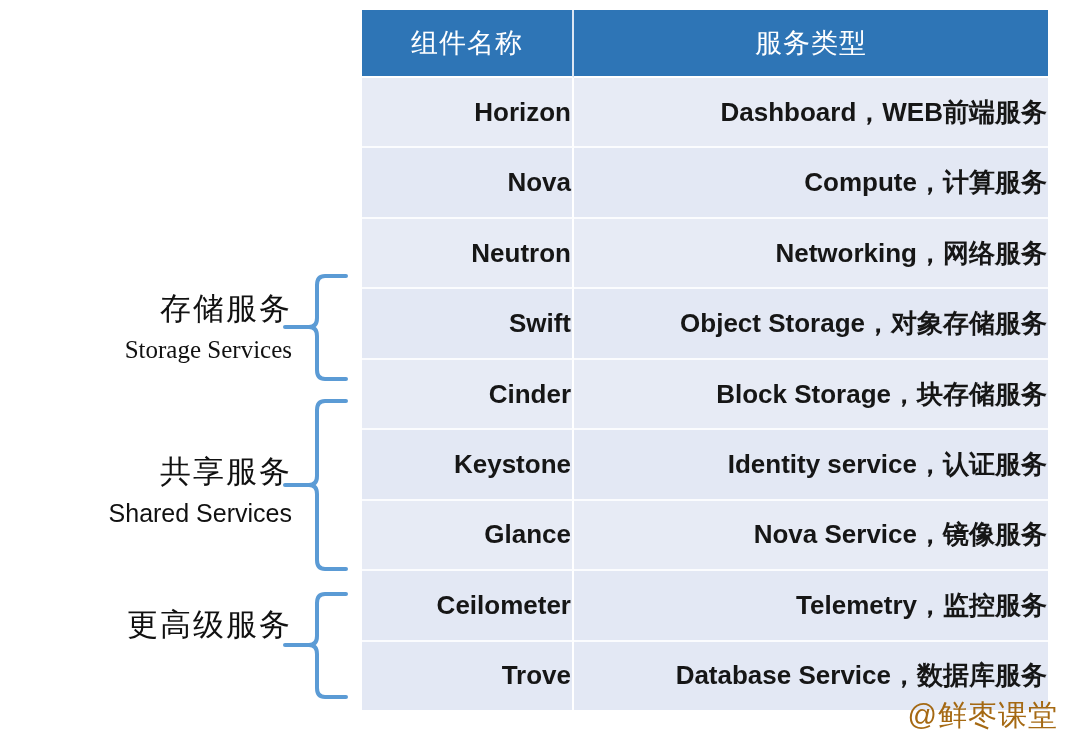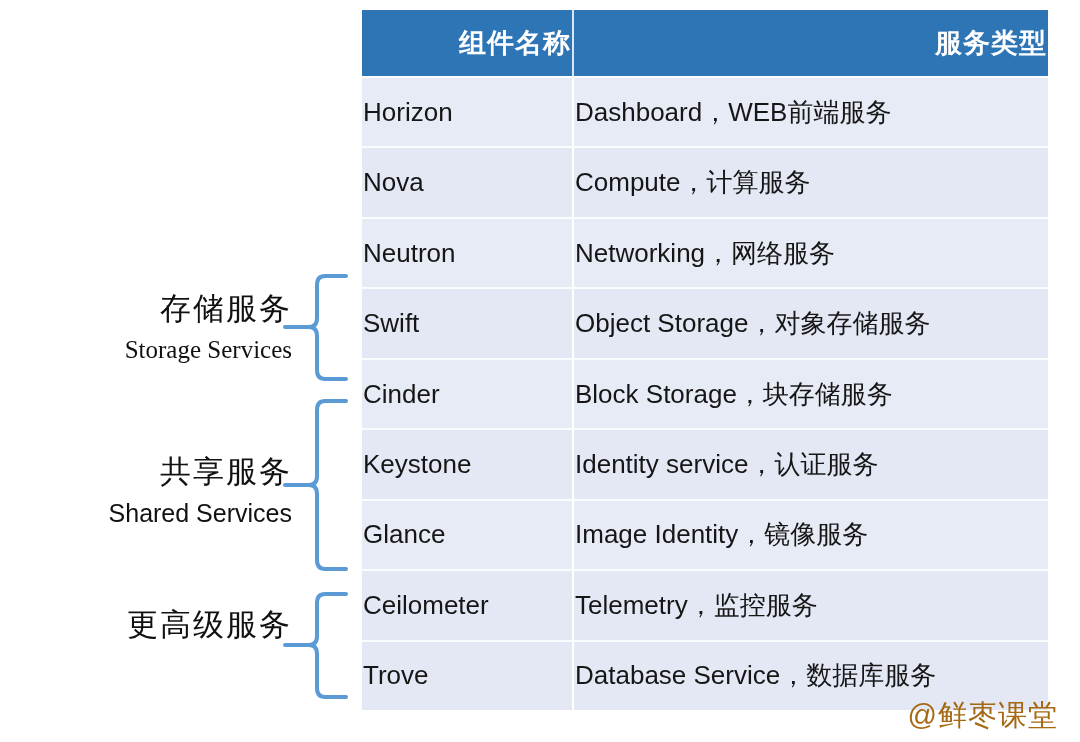--- a/index.html
+++ b/index.html
@@ -30,41 +30,41 @@
     border-collapse: separate;
     border-spacing: 0;
     table-layout: fixed;
   }
   .tbl col.c-name { width: 212px; }
   .tbl col.c-type { width: 474px; }
 
   .tbl th {
     background: #2e75b6;
     color: #ffffff;
-    font-weight: 700;
+    font-weight: 400;
     font-size: 27px;
     height: 64px;
-    text-align: right;
+    text-align: center;
     vertical-align: middle;
     border-right: 2px solid #dce6f3;
     border-bottom: 2px solid #ffffff;
     letter-spacing: 1px;
   }
   .tbl th:last-child { border-right: none; }
 
   .tbl td {
     background: #e7ebf5;
     height: 63px;
-    text-align: left;
+    text-align: right;
     vertical-align: middle;
     font-size: 26px;
     color: #161616;
     border-right: 2px solid #ffffff;
     border-bottom: 2px solid #fbfcfe;
-    font-weight: 400;
+    font-weight: 700;
   }
   .tbl td:last-child { border-right: none; }
   .tbl tr:last-child td { border-bottom: none; }
   .tbl td.alt { background: #e3e8f4; }
 
   
   .group {
     position: absolute;
     text-align: right;
     line-height: 1.12;
@@ -140,21 +140,21 @@
       <tr>
         <td>Cinder</td>
         <td>Block Storage，块存储服务</td>
       </tr>
       <tr>
         <td class="alt">Keystone</td>
         <td class="alt">Identity service，认证服务</td>
       </tr>
       <tr>
         <td>Glance</td>
-        <td>Image Identity，镜像服务</td>
+        <td>Nova Service，镜像服务</td>
       </tr>
       <tr>
         <td class="alt">Ceilometer</td>
         <td class="alt">Telemetry，监控服务</td>
       </tr>
       <tr>
         <td class="alt">Trove</td>
         <td class="alt">Database Service，数据库服务</td>
       </tr>
     </tbody>

